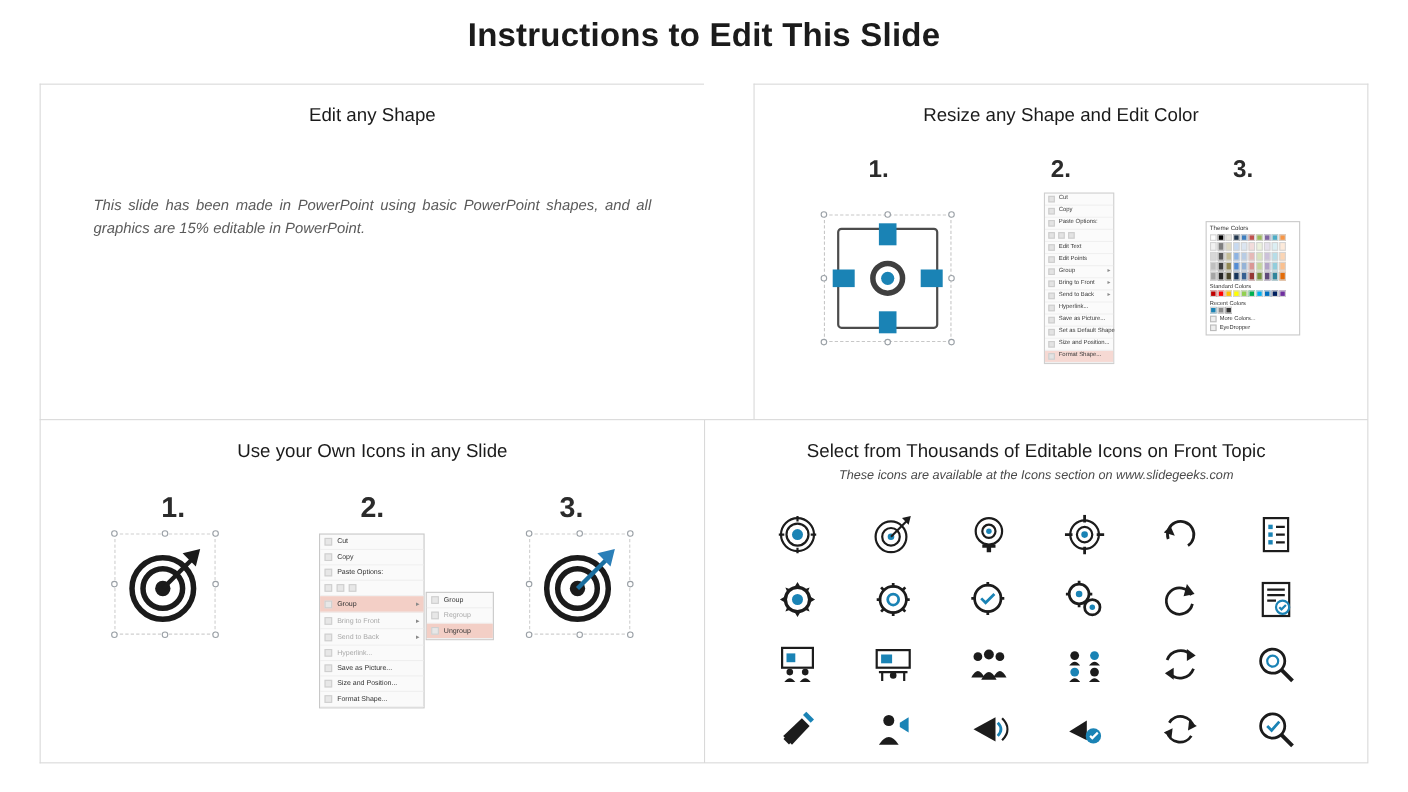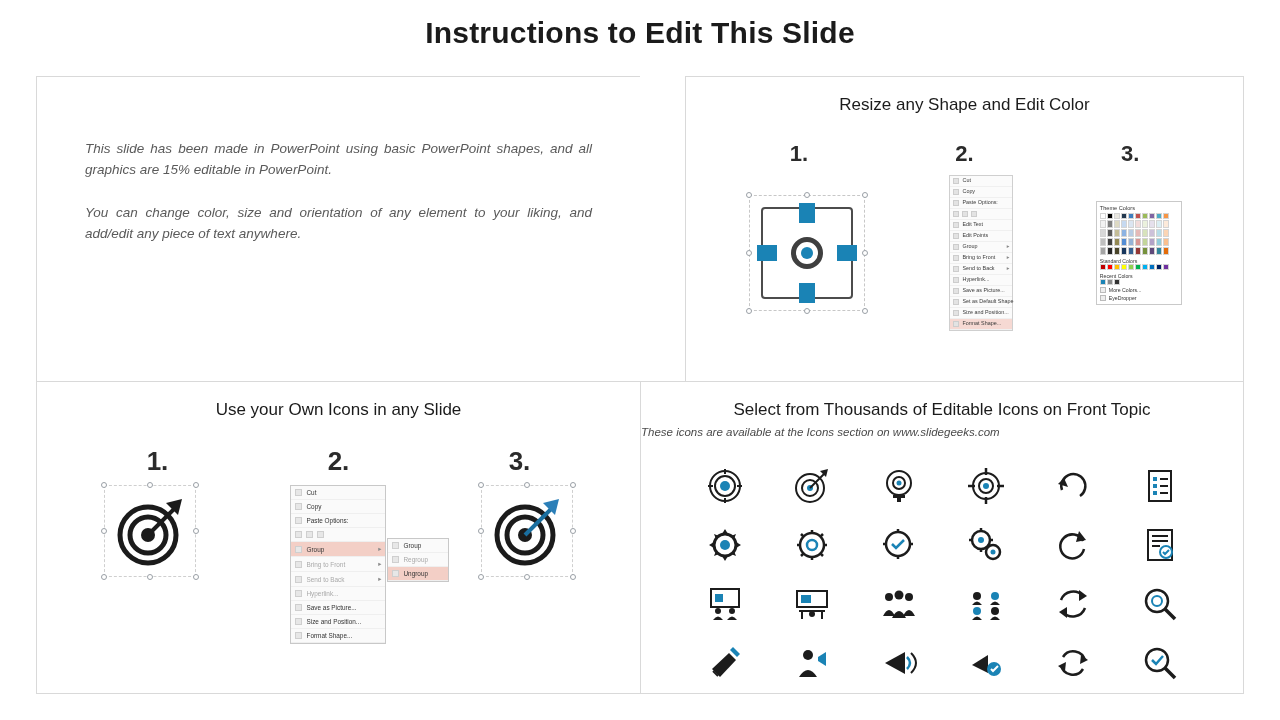--- a/index.html
+++ b/index.html
@@ -37,21 +37,21 @@
   .panel.bl { border-right: none; }
 
   .panel-title {
     text-align: center;
     font-size: 17px;
     color: #1b1b1b;
     margin-top: 18px;
     font-weight: 400;
   }
   .panel-sub {
-    text-align: left;
+    text-align: center;
     font-size: 11.5px;
     font-style: italic;
     color: #4a4a4a;
     margin-top: 6px;
   }
 
   .para {
     font-size: 13.5px; font-style: italic; color: #5a5a5a;
     line-height: 1.55; text-align: justify;
     margin: 0 48px;
@@ -170,22 +170,22 @@
 </head>
 <body>
 
 <div class="slide">
 
   <div class="slide-title">Instructions to Edit This Slide</div>
 
   <div class="grid">
 
     <div class="panel tl">
+      <div class="panel-title">Edit any Shape</div>
       <div class="para first">This slide has been made in PowerPoint using basic PowerPoint shapes, and all graphics are 15% editable in PowerPoint.</div>
-      <div class="para second">You can change color, size and orientation of any element to your liking, and add/edit any piece of text anywhere.</div>
     </div>
 
     <div class="panel tr">
       <div class="panel-title">Resize any Shape and Edit Color</div>
 
       <div class="num-row">
         <div class="num">1.</div>
         <div class="num">2.</div>
         <div class="num">3.</div>
       </div>

